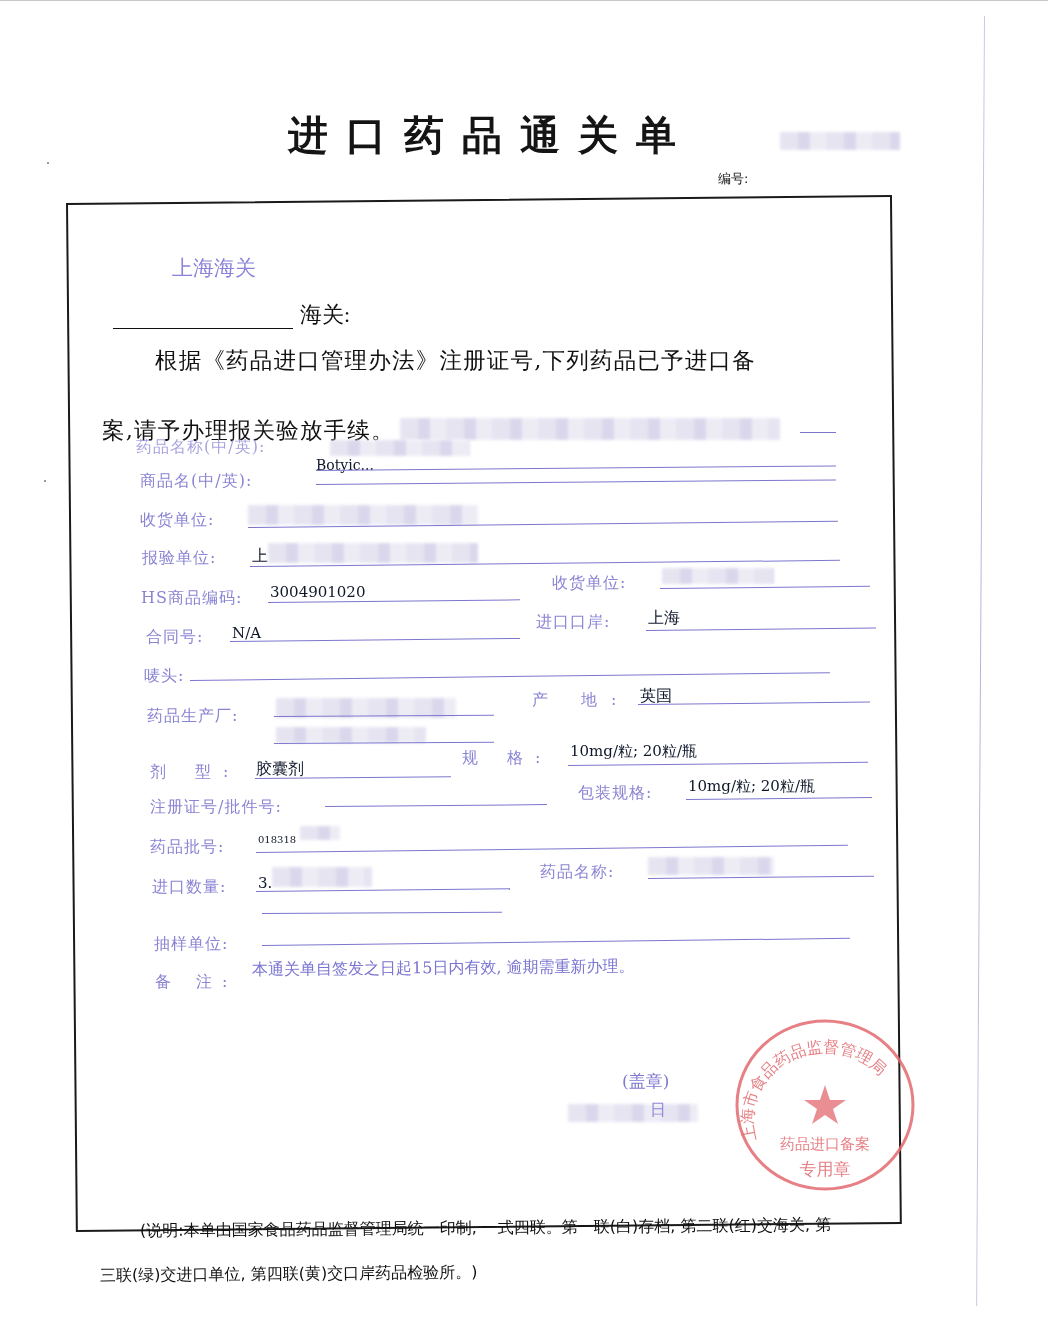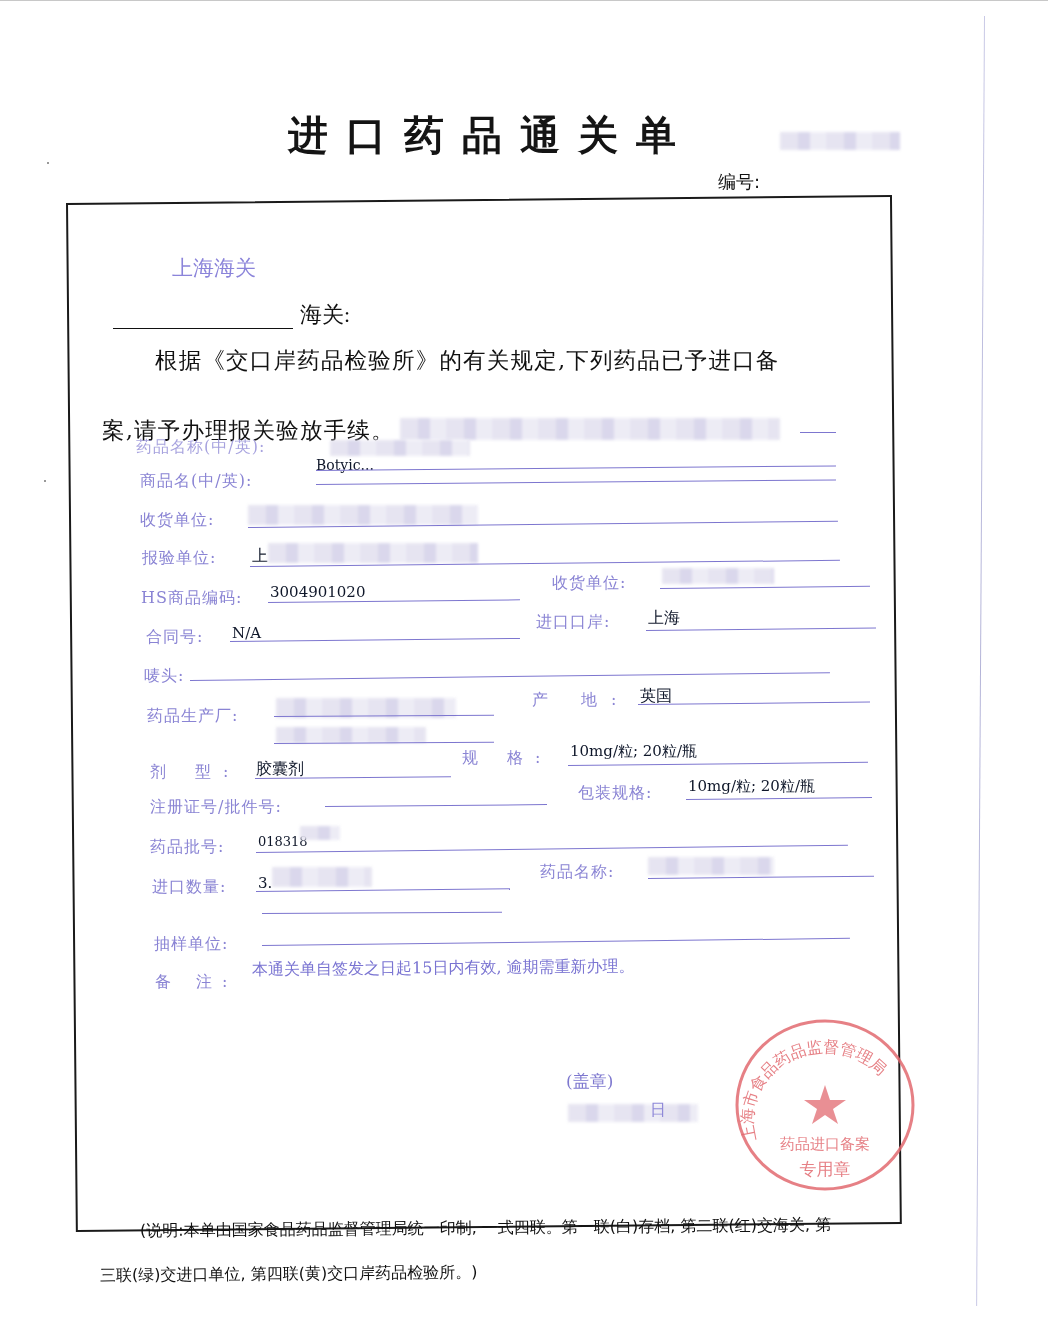--- a/index.html
+++ b/index.html
@@ -5,32 +5,32 @@
   html, body { margin: 0; padding: 0; background: #ffffff; }
   body { width: 1048px; height: 1318px; position: relative; overflow: hidden;
          font-family: "DejaVu Serif", "Liberation Serif", serif; color: #111; }
   .topline { position: absolute; left: 0; top: 0; width: 1048px; height: 1px; background: #c8c8c8; }
   .edge { position: absolute; left: 984px; top: 16px; width: 1px; height: 1290px;
           background: linear-gradient(180deg, #c9c9e6, #b4b4d8 50%, #c9c9e6); transform: rotate(0.35deg); transform-origin: top; }
   .title { position: absolute; left: 288px; top: 108px; font-size: 40px; letter-spacing: 18px;
            font-family: "DejaVu Sans", sans-serif; font-weight: bold; color: #141414; }
   .blur { position: absolute; background: repeating-linear-gradient(90deg, #e4e2f0 0 18px, #d6d3ea 18px 30px, #ecebf5 30px 46px);
           filter: blur(1.5px); opacity: 0.9; }
-  .docno-label { position: absolute; left: 718px; top: 170px; font-size: 18px; font-family: "DejaVu Sans", sans-serif; }
+  .docno-label { position: absolute; left: 718px; top: 170px; font-size: 13px; font-family: "DejaVu Sans", sans-serif; }
   .frame { position: absolute; left: 66px; top: 203px; width: 822px; height: 1025px;
            border: 2px solid #1a1a1a; transform: rotate(-0.55deg); transform-origin: top left; }
   .lbl { position: absolute; font-size: 16px; color: #8a84d4; font-family: "DejaVu Serif", serif; letter-spacing: 1px; }
   .val { position: absolute; font-size: 16px; color: #0f172a; font-family: "DejaVu Serif", serif; }
   .uline { position: absolute; height: 1px; background: #7d76cf; transform-origin: left; }
   .customs-name { position: absolute; left: 172px; top: 254px; font-size: 21px; color: #8b84da; }
   .customs-blank { position: absolute; left: 113px; top: 328px; width: 180px; height: 1px; background: #111; }
   .customs-suffix { position: absolute; left: 300px; top: 300px; font-size: 22px; color: #111; font-family: Liberation Serif, serif; }
   .para1 { position: absolute; left: 155px; top: 345px; font-size: 22.5px; letter-spacing: 1.2px; color: #111; white-space: nowrap; }
   .para2 { position: absolute; left: 102px; top: 415px; font-size: 22.5px; letter-spacing: 1.2px; color: #111; white-space: nowrap; }
-  .seal-label { position: absolute; left: 566px; top: 1070px; font-size: 17px; color: #7e78cf; }
+  .seal-label { position: absolute; left: 622px; top: 1070px; font-size: 17px; color: #7e78cf; }
   .date { position: absolute; left: 570px; top: 1100px; font-size: 16px; color: #8e88d8; }
   .seal { position: absolute; left: 730px; top: 1015px; width: 190px; height: 180px; }
   .footer1 { position: absolute; left: 140px; top: 1218px; font-size: 16px; color: #111; white-space: nowrap; font-family: "DejaVu Sans", sans-serif; transform: rotate(-0.5deg); }
   .footer2 { position: absolute; left: 100px; top: 1264px; font-size: 16px; color: #111; white-space: nowrap; font-family: "DejaVu Sans", sans-serif; transform: rotate(-0.5deg); }
   .speck { position: absolute; width: 2px; height: 2px; background: #999; }
 </style>
 </head>
 <body>
 
 <div class="topline"></div>
@@ -41,21 +41,21 @@
 <div class="title">进口药品通关单</div>
 <div class="blur" style="left:780px;top:132px;width:120px;height:18px"></div>
 <div class="docno-label">编号:</div>
 
 <div class="frame"></div>
 
 <div class="customs-name">上海海关</div>
 <div class="customs-blank"></div>
 <div class="customs-suffix">海关:</div>
 
-<div class="para1">根据《交口岸药品检验所》的有关规定,下列药品已予进口备</div>
+<div class="para1">根据《药品进口管理办法》注册证号,下列药品已予进口备</div>
 <div class="para2">案,请予办理报关验放手续。</div>
 
 <div class="lbl" style="left:136px;top:437px;opacity:0.75">药品名称(中/英):</div>
 <div class="blur" style="left:400px;top:418px;width:380px;height:22px"></div>
 <div class="blur" style="left:330px;top:440px;width:140px;height:16px"></div>
 <div class="uline" style="left:800px;top:432px;width:36px"></div>
 
 <div class="lbl" style="left:140px;top:471px">商品名(中/英):</div>
 <div class="val" style="left:316px;top:457px;font-size:14px">Botyic...</div>
 <div class="uline" style="left:316px;top:470px;width:520px;transform:rotate(-0.5deg)"></div>
@@ -103,21 +103,21 @@
 <div class="val" style="left:570px;top:742px;font-size:15px">10mg/粒; 20粒/瓶</div>
 <div class="uline" style="left:568px;top:765px;width:300px;transform:rotate(-0.6deg)"></div>
 
 <div class="lbl" style="left:150px;top:797px">注册证号/批件号:</div>
 <div class="uline" style="left:325px;top:806px;width:222px;transform:rotate(-0.5deg)"></div>
 <div class="lbl" style="left:578px;top:783px">包装规格:</div>
 <div class="val" style="left:688px;top:777px;font-size:15px">10mg/粒; 20粒/瓶</div>
 <div class="uline" style="left:686px;top:799px;width:186px;transform:rotate(-0.6deg)"></div>
 
 <div class="lbl" style="left:150px;top:837px">药品批号:</div>
-<div class="val" style="left:258px;top:834px;font-size:13px">018318</div>
+<div class="val" style="left:258px;top:834px;font-size:10px">018318</div>
 <div class="blur" style="left:300px;top:826px;width:40px;height:14px"></div>
 <div class="uline" style="left:256px;top:852px;width:592px;transform:rotate(-0.7deg)"></div>
 
 <div class="lbl" style="left:152px;top:877px">进口数量:</div>
 <div class="val" style="left:258px;top:874px;font-size:15px">3.</div>
 <div class="blur" style="left:272px;top:867px;width:100px;height:20px"></div>
 <div class="uline" style="left:256px;top:891px;width:254px;transform:rotate(-0.6deg)"></div>
 <div class="uline" style="left:262px;top:913px;width:240px;transform:rotate(-0.3deg)"></div>
 <div class="lbl" style="left:540px;top:862px">药品名称:</div>
 <div class="blur" style="left:648px;top:857px;width:126px;height:18px"></div>

